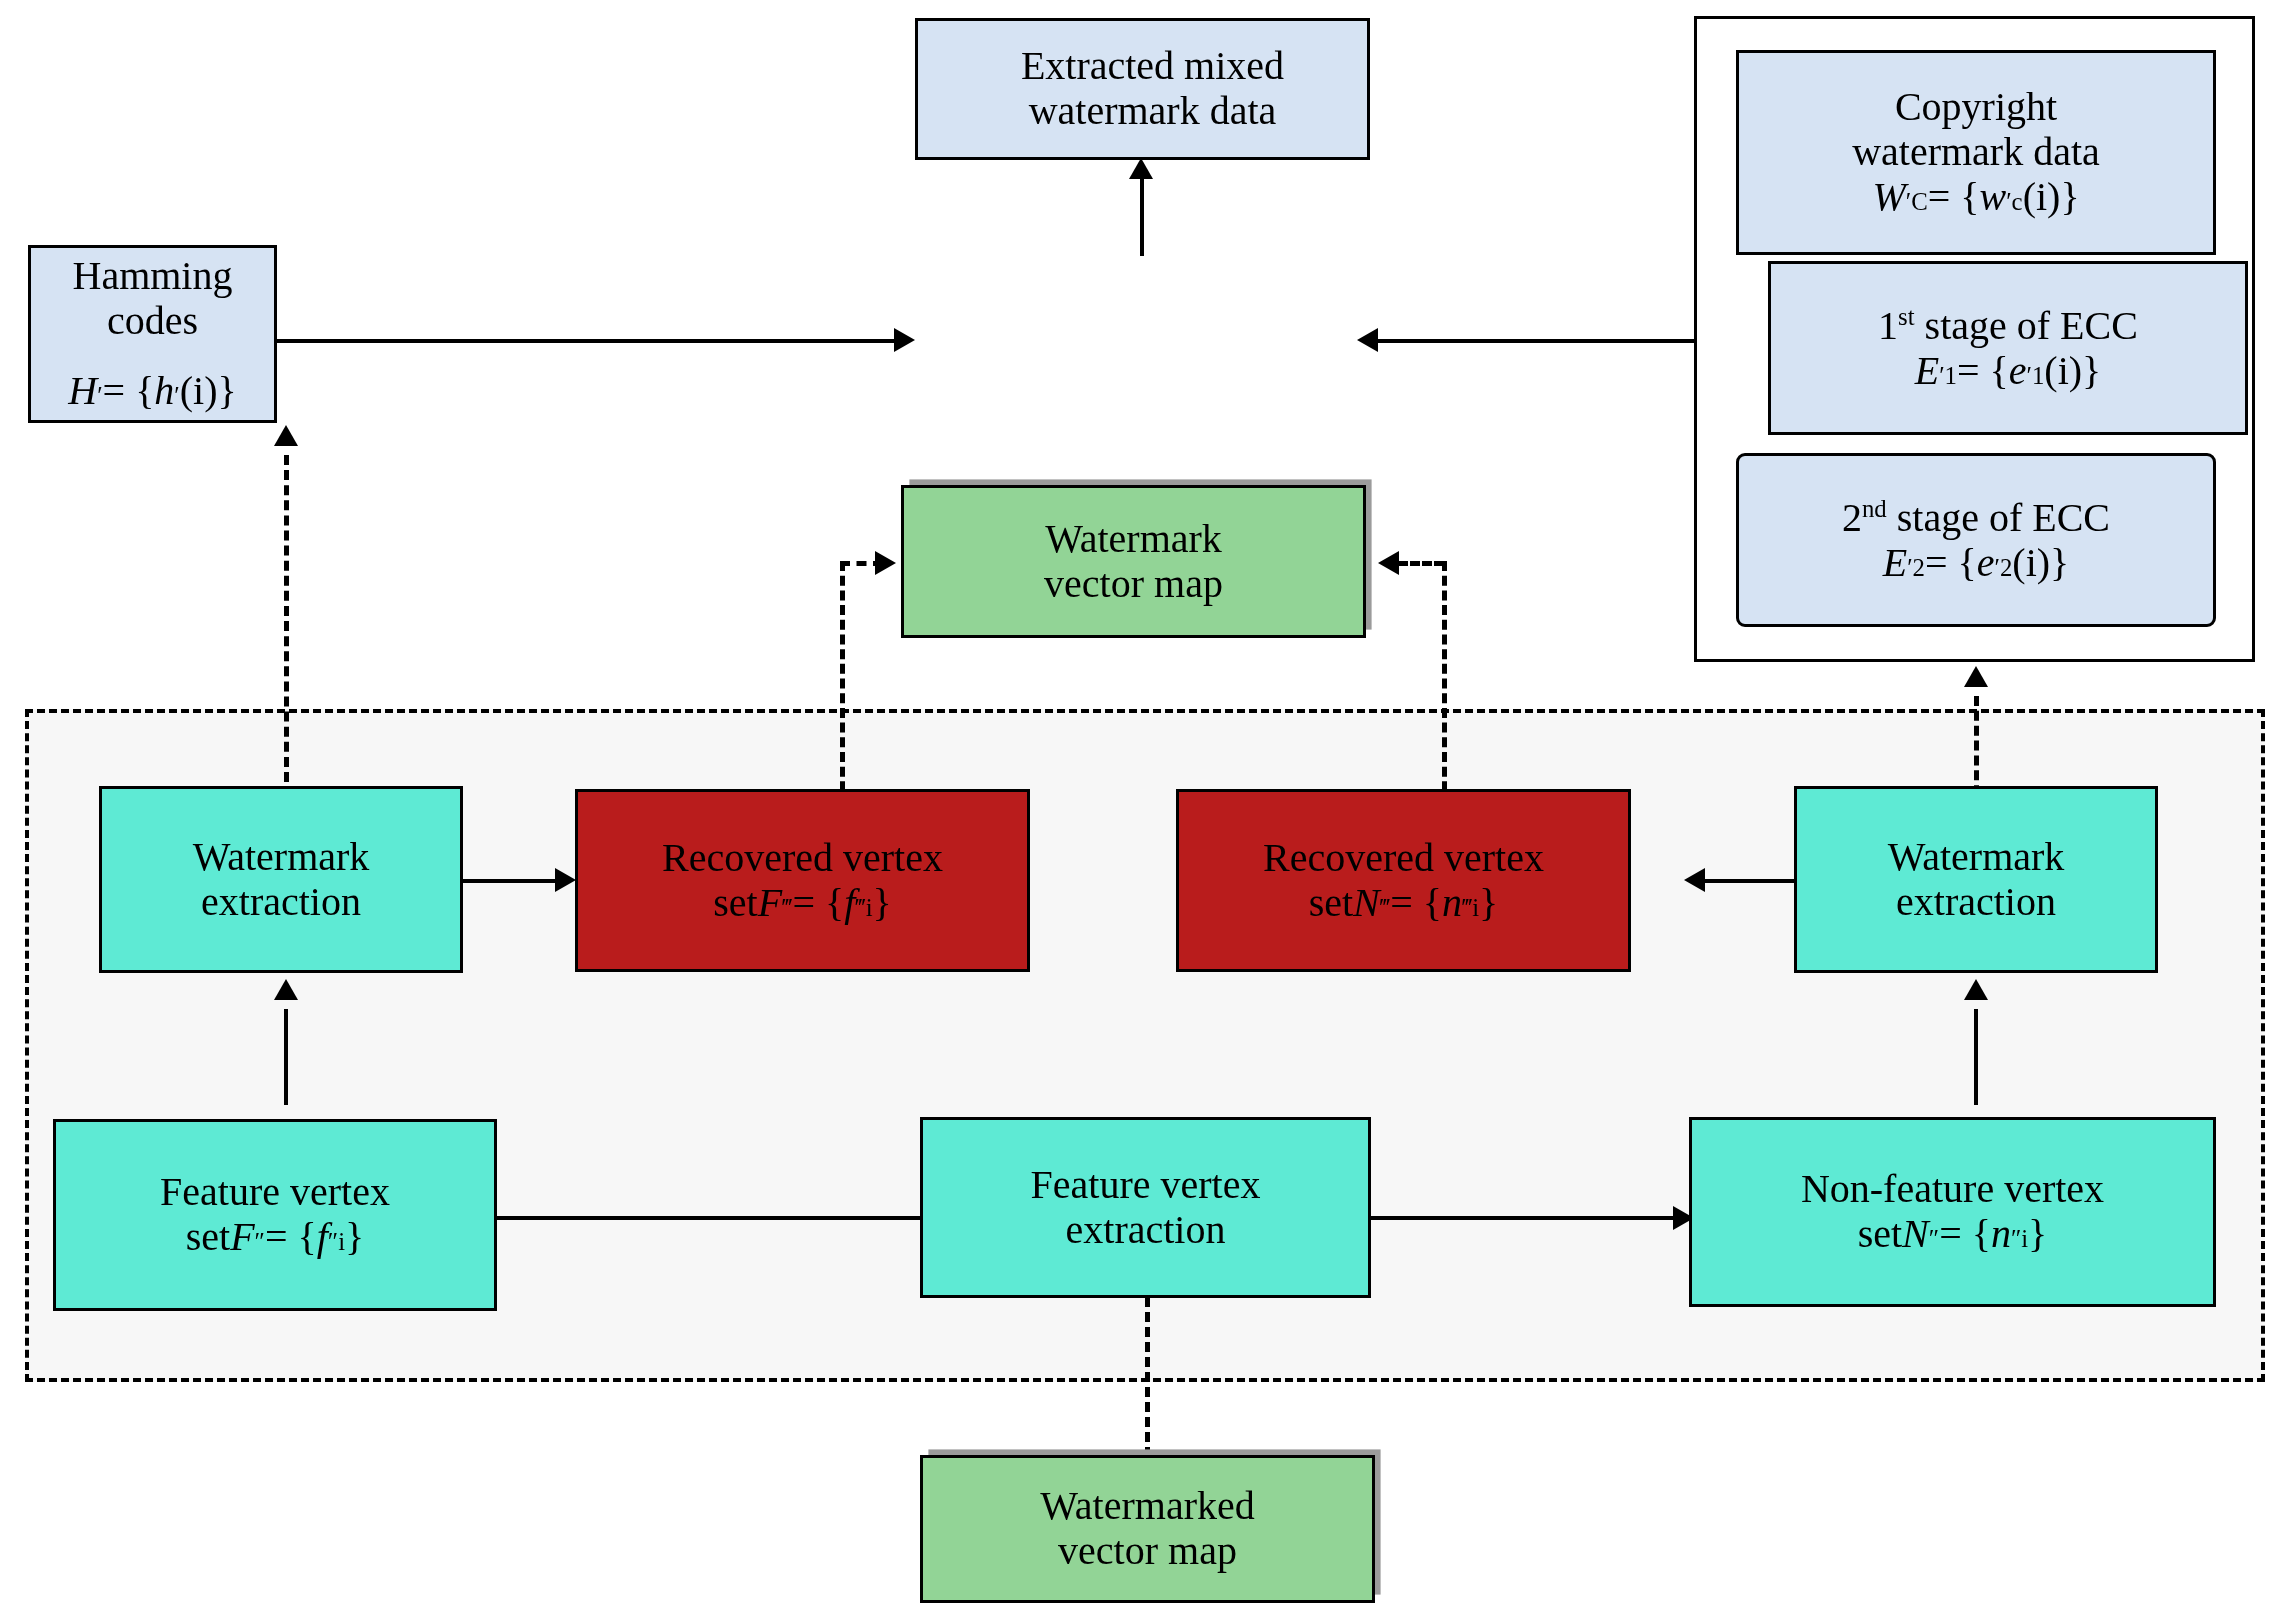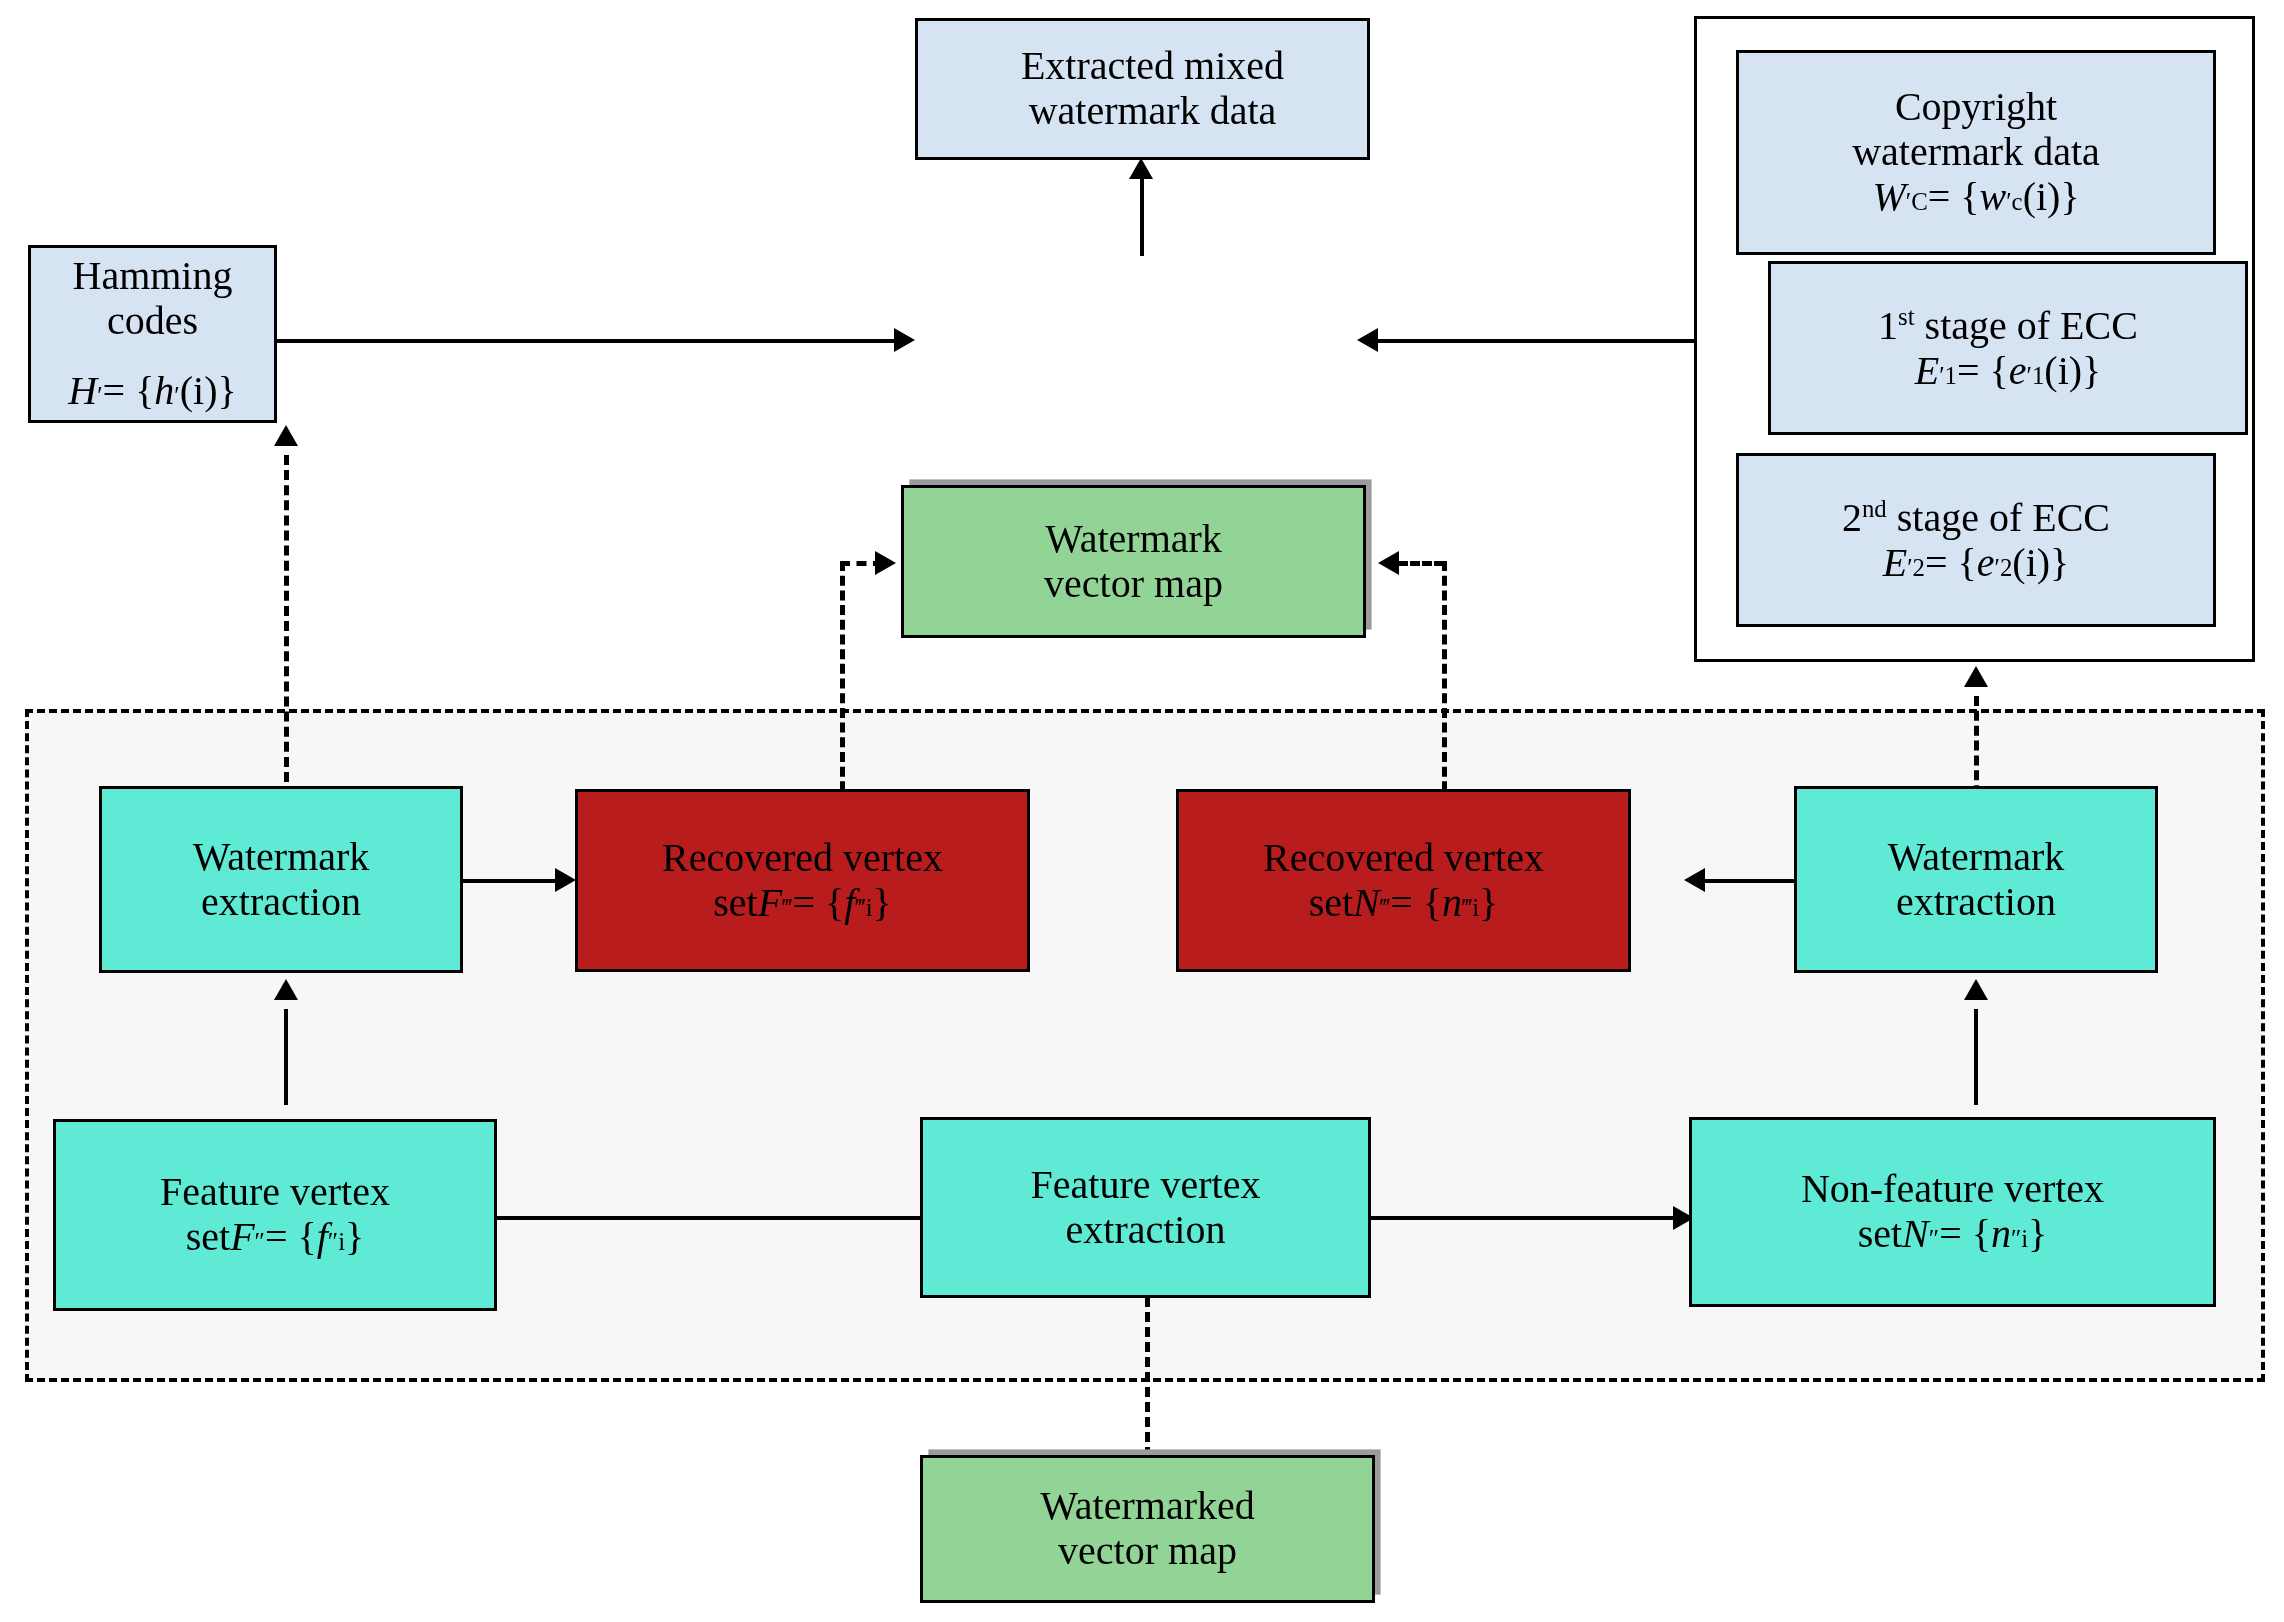--- a/index.html
+++ b/index.html
@@ -133,21 +133,21 @@
         <sup class="p">′</sup>
         <sub class="s">1</sub>
         <span> = {</span>
         <i class="v">e</i>
         <sup class="p">′</sup>
         <sub class="s">1</sub>
         <span>(i)}</span>
     </div>
   </div>
 
-  <div class="box blue" style="left:1736px;top:453px;width:480px;height:174px;">
+  <div class="box blue" style="left:1736px;top:453px;width:480px;height:174px;border-radius:9px;">
     <div class="t1">
       <span>2</span><span class="ord">nd</span><span> stage of ECC</span>
     </div>
     <div class="mrow">
       <i class="v">E</i>
         <sup class="p">′</sup>
         <sub class="s">2</sub>
         <span> = {</span>
         <i class="v">e</i>
         <sup class="p">′</sup>

